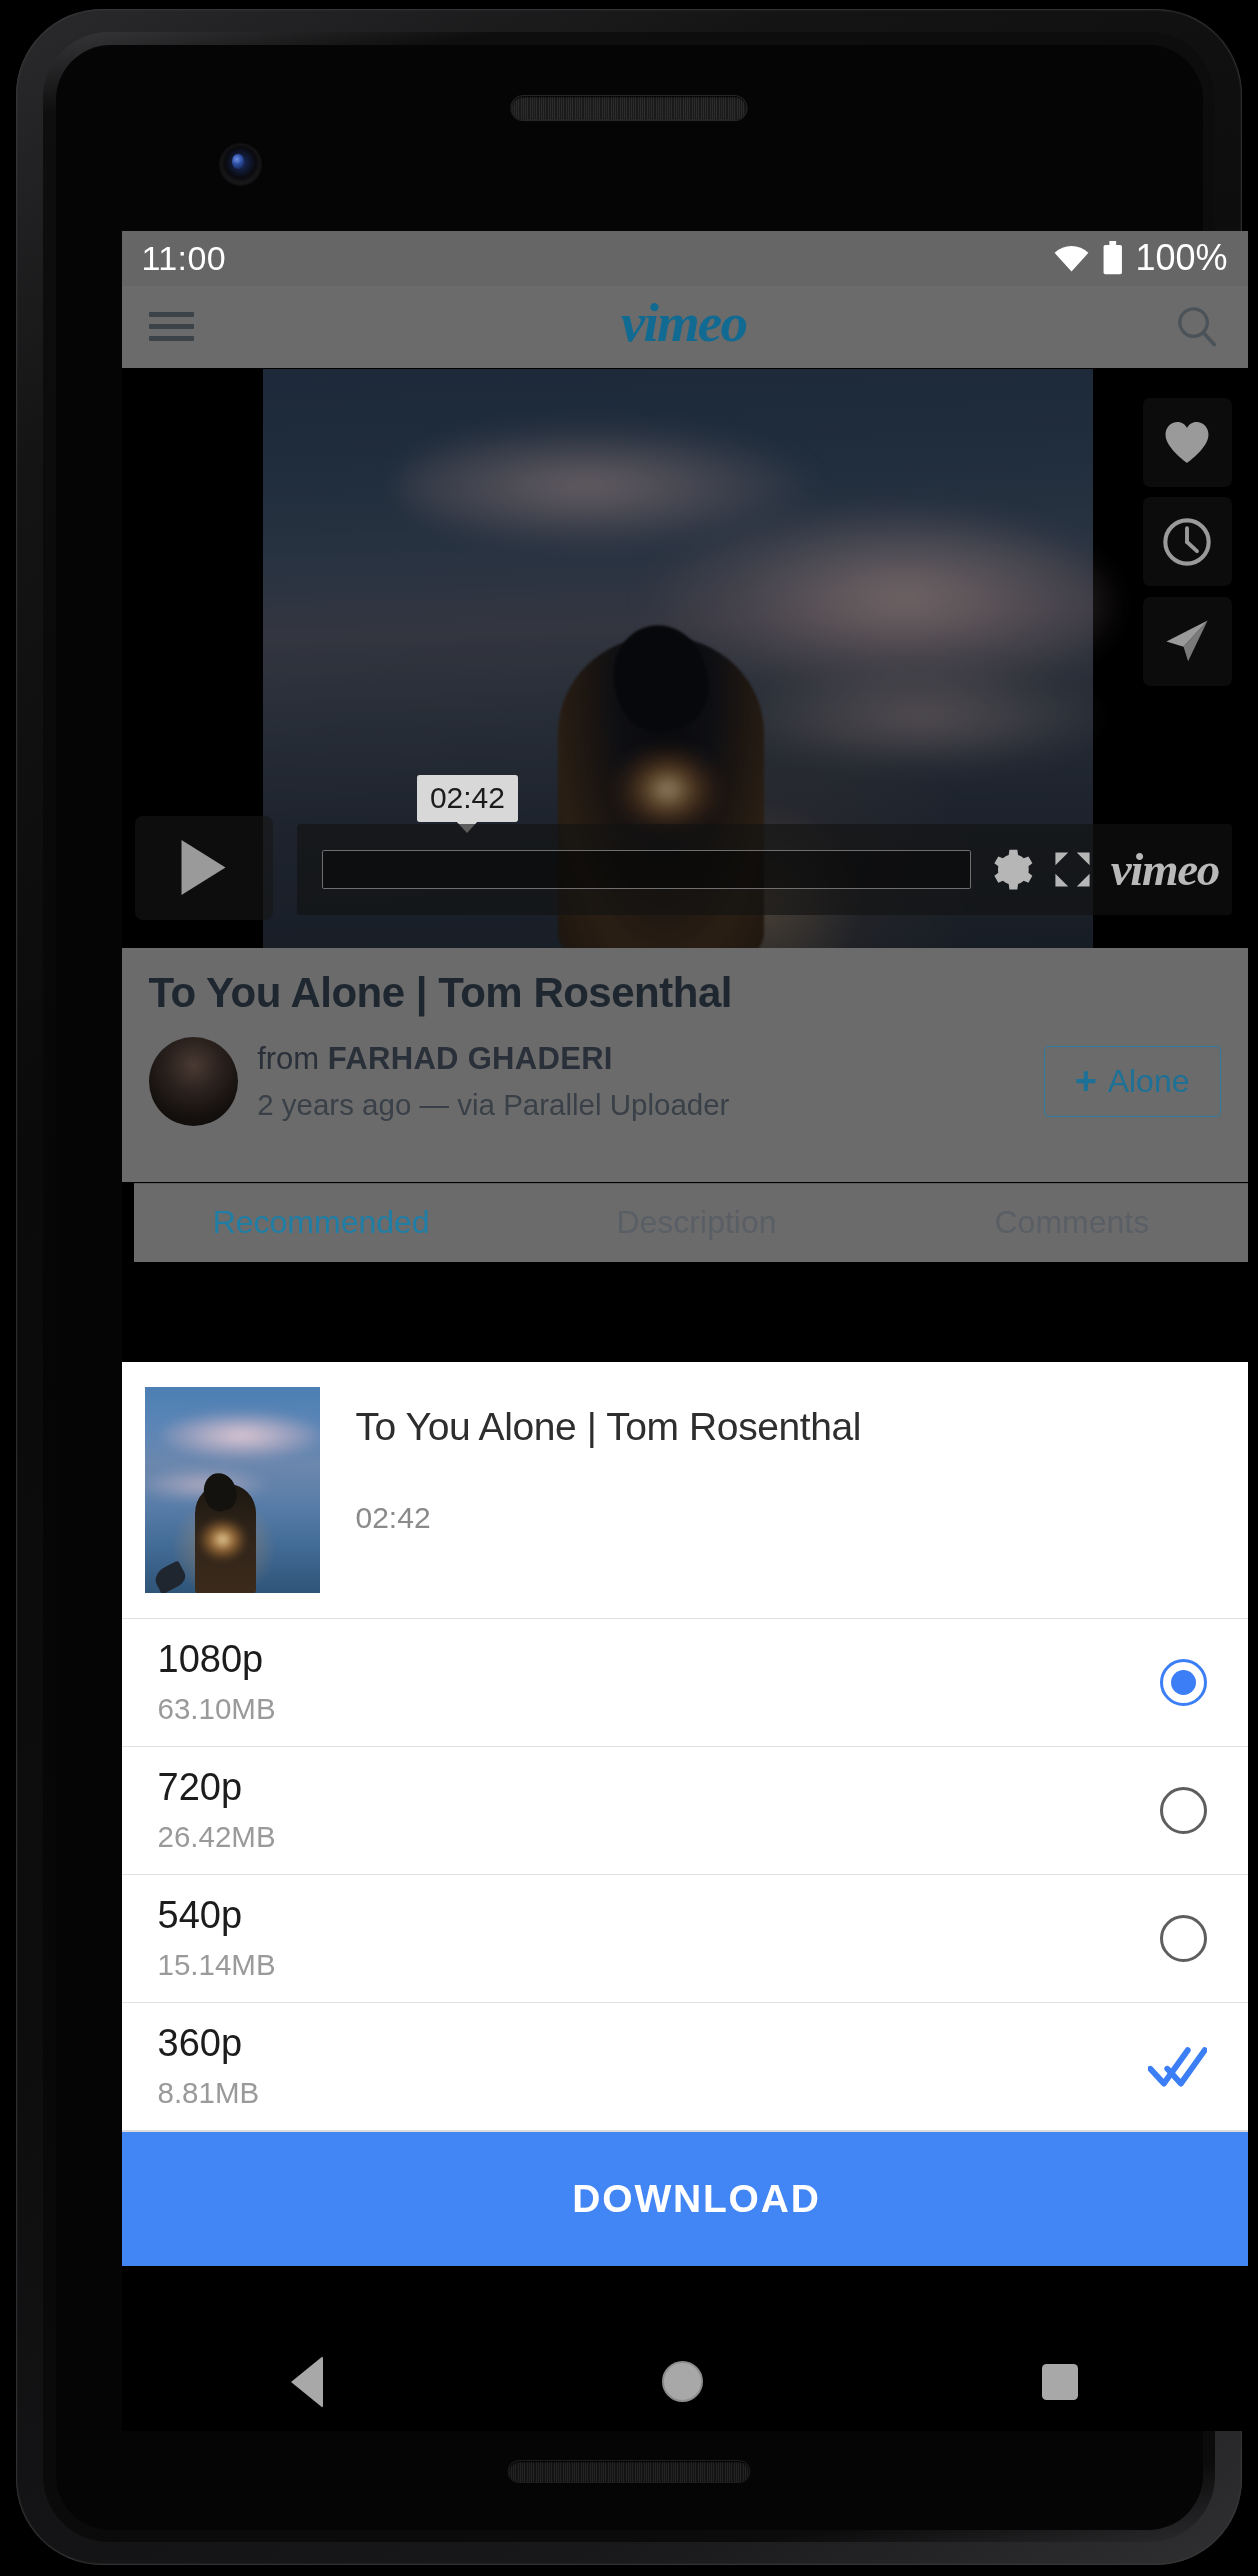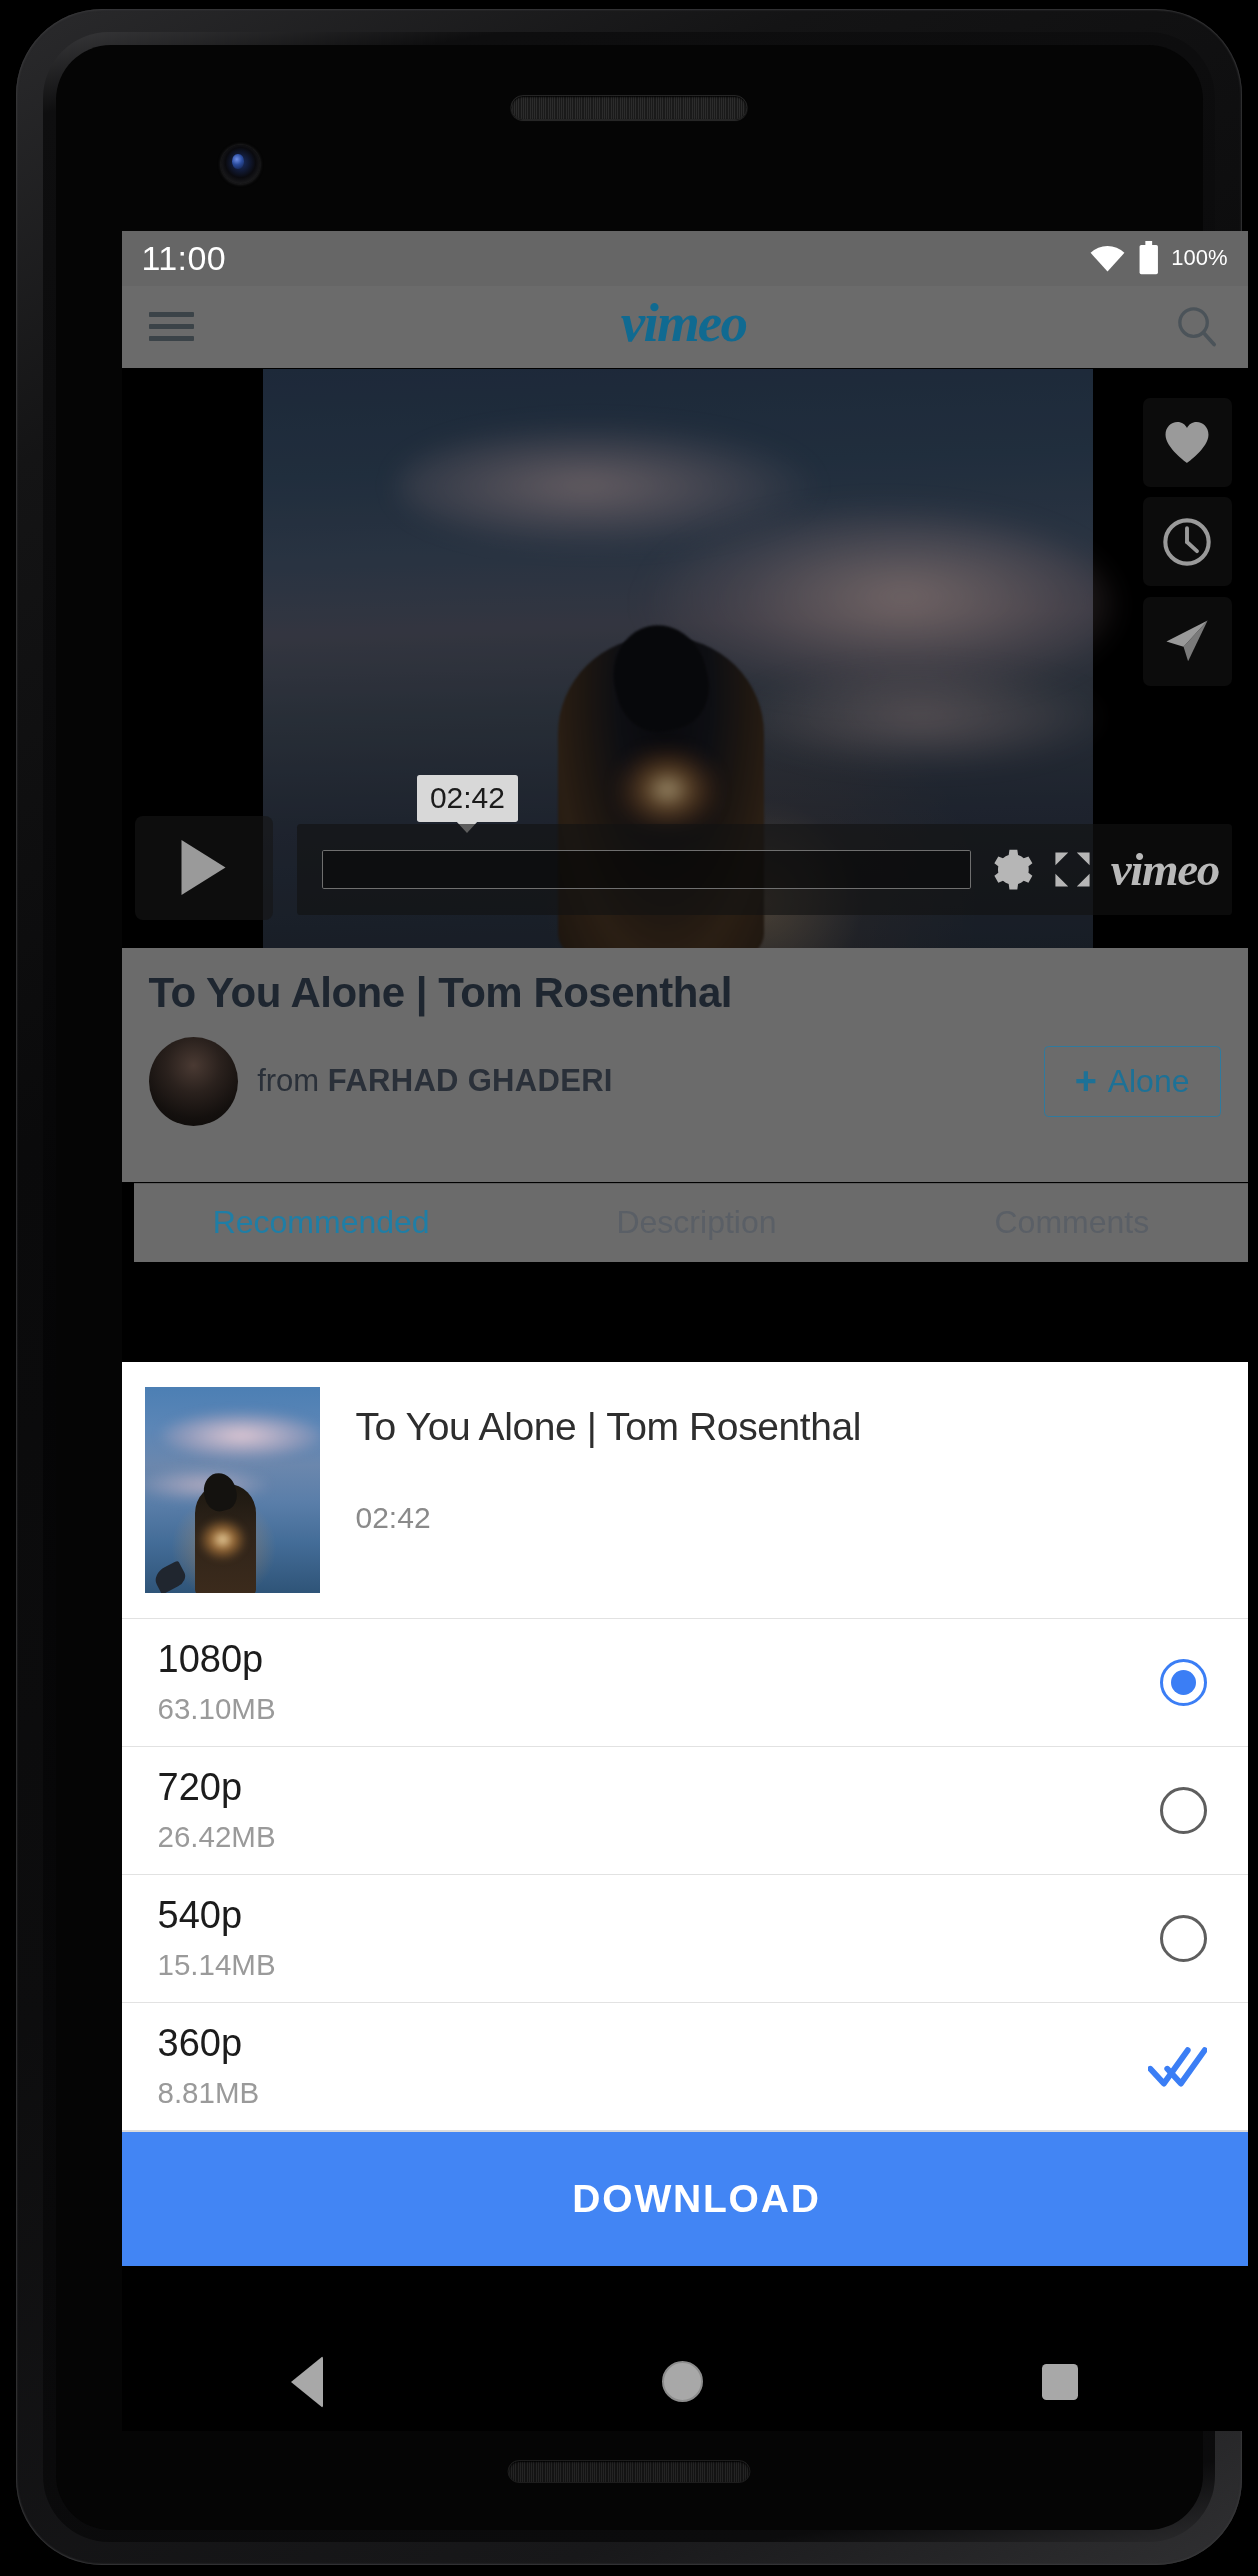--- a/index.html
+++ b/index.html
@@ -72,21 +72,21 @@
     position:absolute; left:0; top:0; width:100%; height:55px;
     background:#666666;
     display:flex; align-items:center; justify-content:space-between;
     padding:0 20px;
   }
   .status-time {
     color:#fff; font-size:34px; letter-spacing:0.4px;
     font-family:"Liberation Sans", sans-serif;
   }
   .status-right { display:flex; align-items:center; gap:11.6px; }
-  .status-pct { color:#fff; font-size:22px; }
+  .status-pct { color:#fff; font-size:36px; }
   .wifi-ico { width:39px; height:29px; }
   .batt-ico { width:21.5px; height:34px; }
 
   
   .appbar {
     position:absolute; left:0; top:55px; width:100%; height:82px;
     background:#6b6b6b;
     display:flex; align-items:center; justify-content:space-between;
     padding:0 27px;
   }
@@ -367,20 +367,21 @@
               <div class="ctrl-vimeo">vimeo</div>
             </div>
           </div>
 
           <div class="vinfo">
             <div class="vinfo-title">To You Alone | Tom Rosenthal</div>
             <div class="vinfo-row">
               <div class="avatar"></div>
               <div class="vinfo-text">
                 <div class="vinfo-from"><span>from </span><b>FARHAD GHADERI</b></div>
+                <div class="vinfo-meta">2 years ago — via Parallel Uploader</div>
               </div>
               <div class="follow-btn">
                 <span class="follow-plus">+</span>
                 <span>Alone</span>
               </div>
             </div>
           </div>
 
           <div class="tabs">
             <div class="tab active">Recommended</div>

